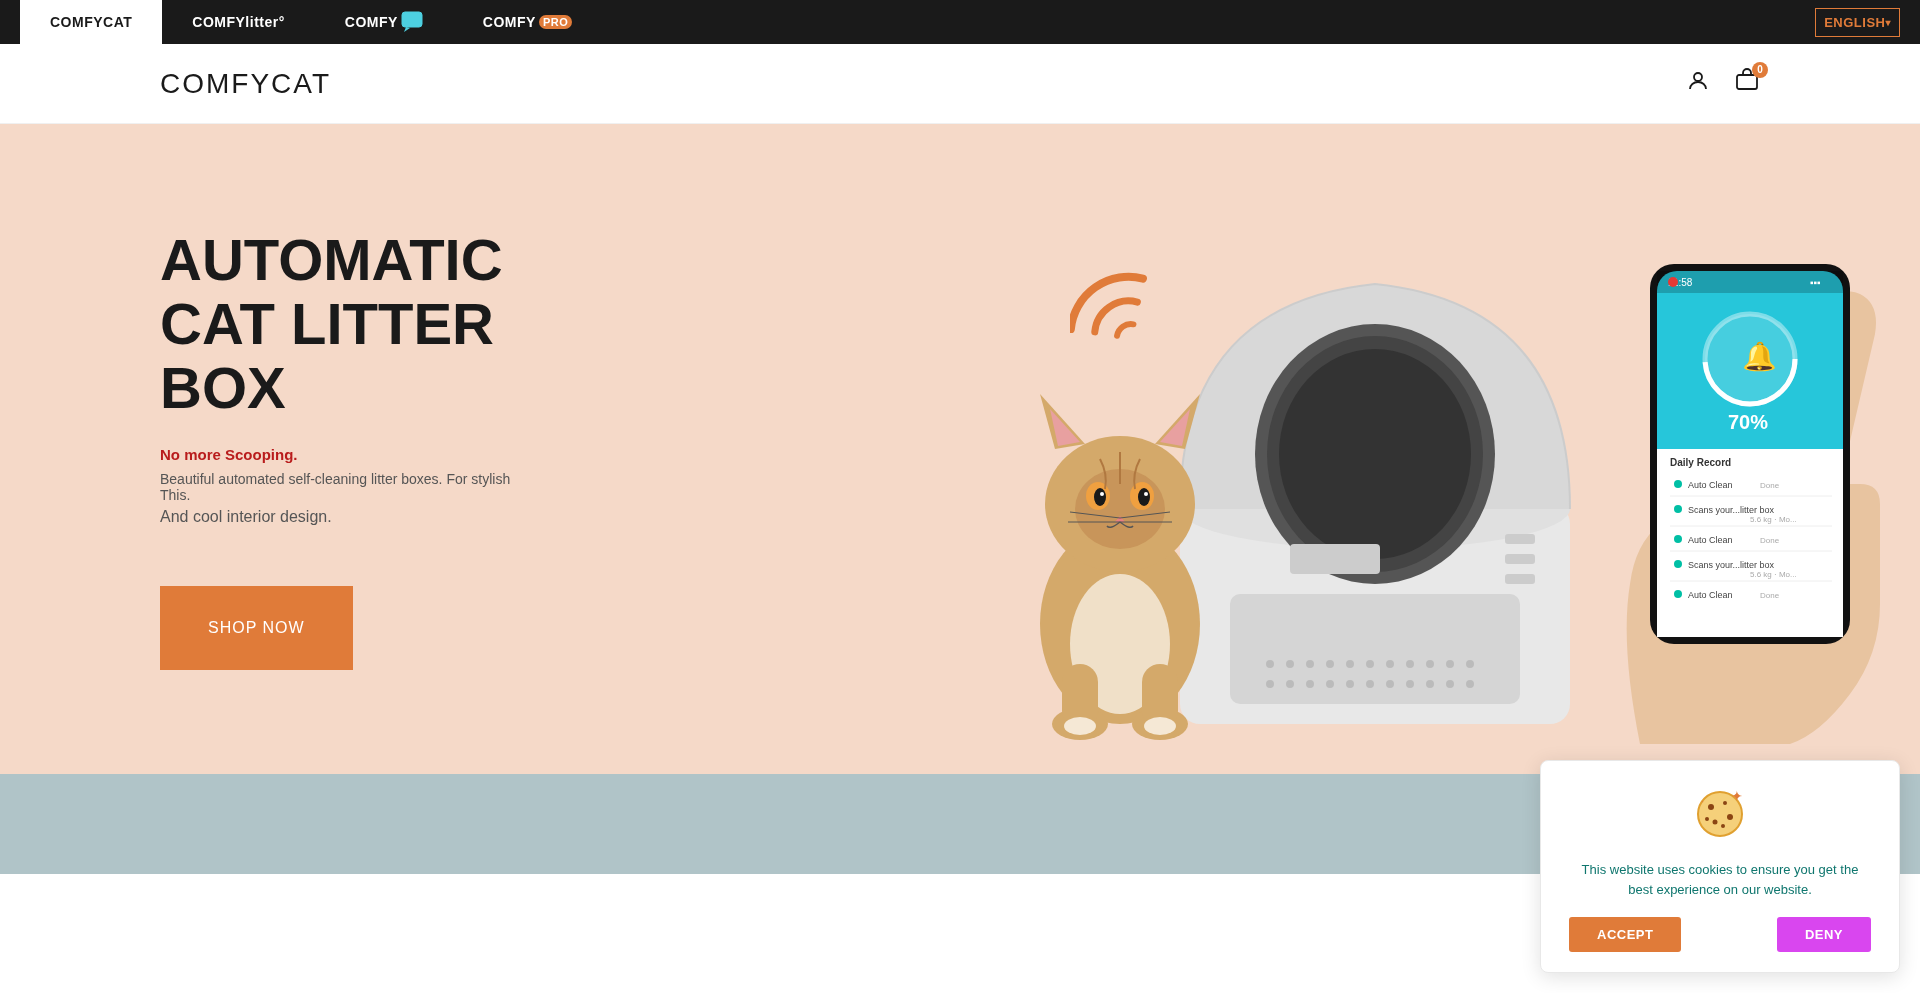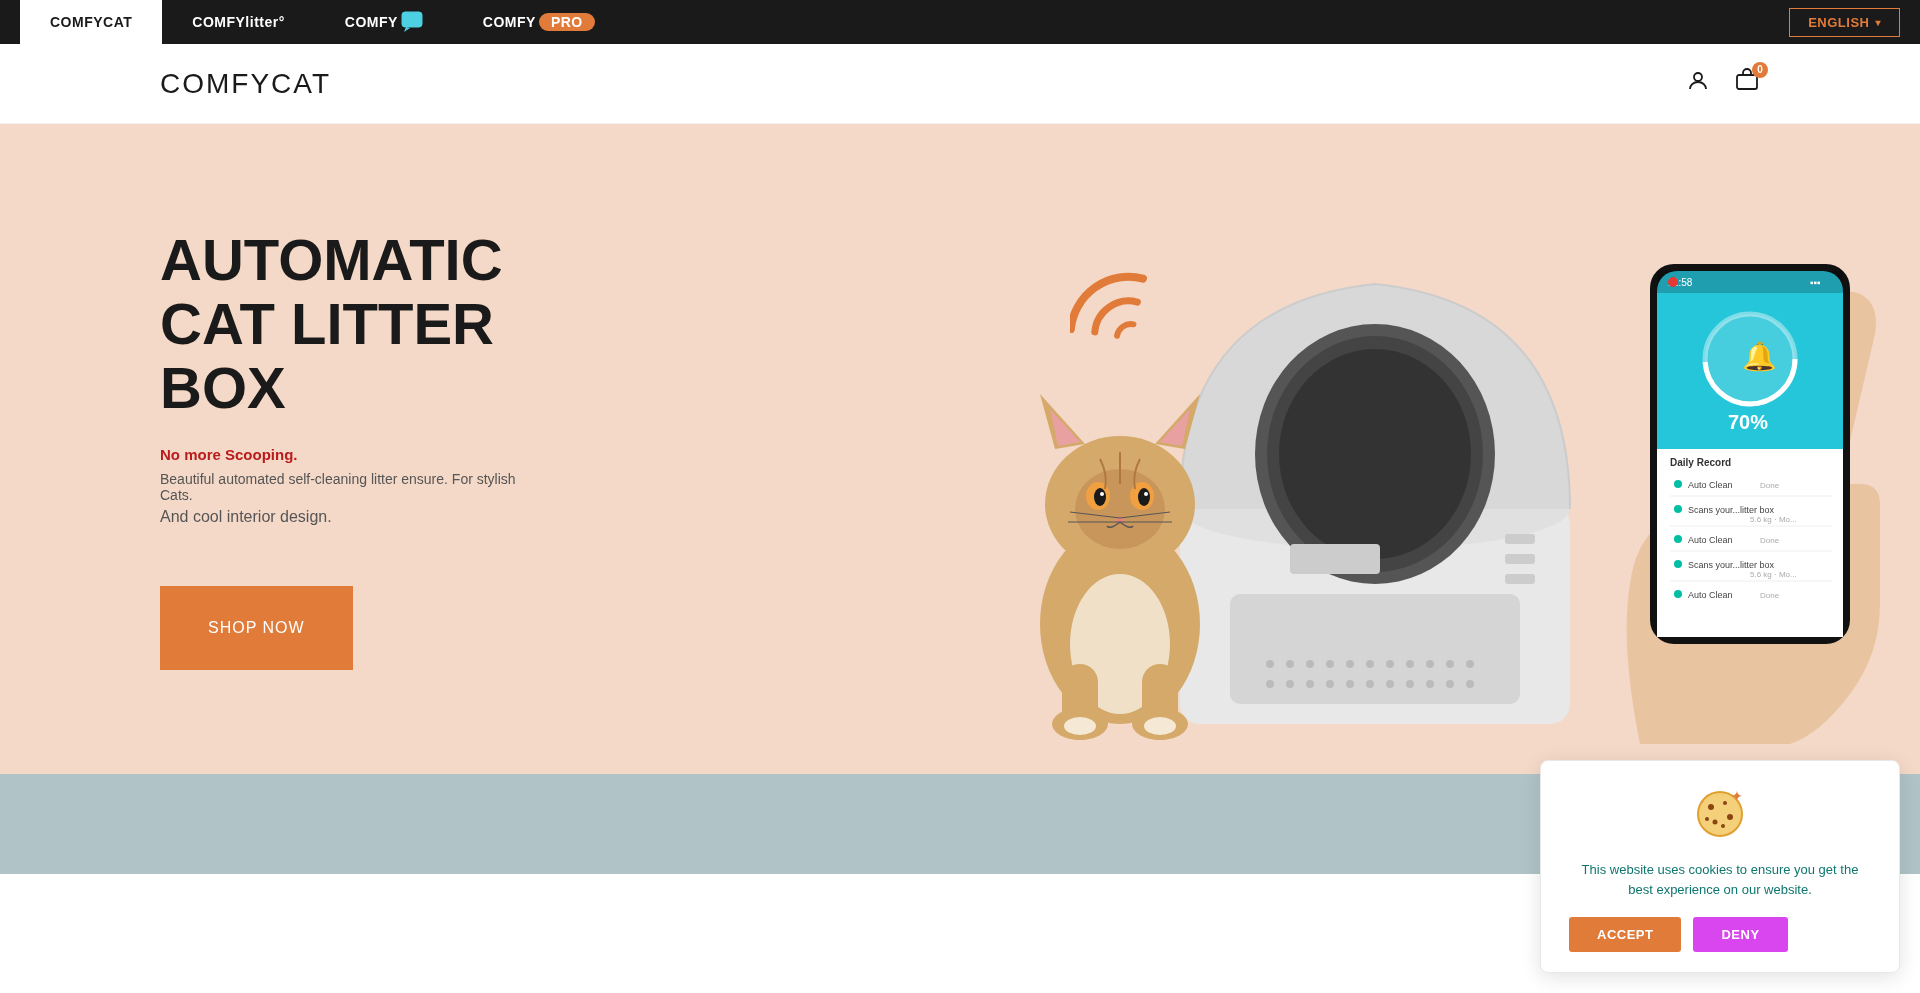--- a/index.html
+++ b/index.html
@@ -28,40 +28,40 @@
     }
     .top-nav-item.active {
       background: #fff;
       color: #1a1a1a;
     }
     .top-nav-item .badge {
       display: inline-block;
       background: #e07b39;
       color: #fff;
       border-radius: 10px;
-      font-size: 14px;
-      padding: 1px 12px;
+      font-size: 11px;
+      padding: 1px 4px;
       margin-left: 3px;
       font-weight: 700;
     }
     .top-nav-right {
       margin-left: auto;
     }
     .lang-btn {
       border: 1px solid #e07b39;
       color: #e07b39;
       background: transparent;
-      padding: 6px 18px;
+      padding: 6px 8px;
       font-size: 13px;
       font-weight: 600;
       cursor: pointer;
       letter-spacing: 0.5px;
       display: flex;
       align-items: center;
-      gap: 6px;
+      gap: 0;
     }
     .lang-btn .chevron { font-size: 10px; }
 
     
     .main-header {
       background: #fff;
       height: 80px;
       display: flex;
       align-items: center;
       padding: 0 160px;
@@ -174,21 +174,21 @@
     .cookie-text {
       font-size: 13px;
       color: #0f766e;
       text-align: center;
       line-height: 1.5;
       margin-bottom: 18px;
     }
     .cookie-buttons {
       display: flex;
       gap: 12px;
-      justify-content: flex-start;
+      justify-content: space-between;
     }
     .cookie-accept {
       background: #e07b39;
       color: #fff;
       border: none;
       padding: 10px 28px;
       font-size: 13px;
       font-weight: 700;
       cursor: pointer;
       border-radius: 3px;
@@ -300,21 +300,21 @@
       </svg>
       <span class="cart-badge">0</span>
     </div>
   </div>
 </header>
 
 <section class="hero">
   <div class="hero-content">
     <h1 class="hero-title">AUTOMATIC CAT LITTER BOX</h1>
     <p class="hero-subtitle">No more Scooping.</p>
-    <p class="hero-desc">Beautiful automated self-cleaning litter ensure. For stylish Cats.</p>
+    <p class="hero-desc">Beautiful automated self-cleaning litter boxes. For stylish This.</p>
     <p class="hero-desc2">And cool interior design.</p>
     <button class="shop-now-btn">SHOP NOW</button>
   </div>
 
   <div class="wifi-svg-container">
     <svg viewBox="0 0 130 120" width="130" height="120">
       <g transform="rotate(-35, 65, 100)" fill="none" stroke="#e07b39" stroke-linecap="round">
         <path d="M 65 95 m -10 -12 a 14 14 0 0 1 20 0" stroke-width="6"></path>
         <path d="M 65 95 m -26 -28 a 34 34 0 0 1 52 0" stroke-width="7"></path>
         <path d="M 65 95 m -44 -44 a 58 58 0 0 1 88 0" stroke-width="8"></path>

